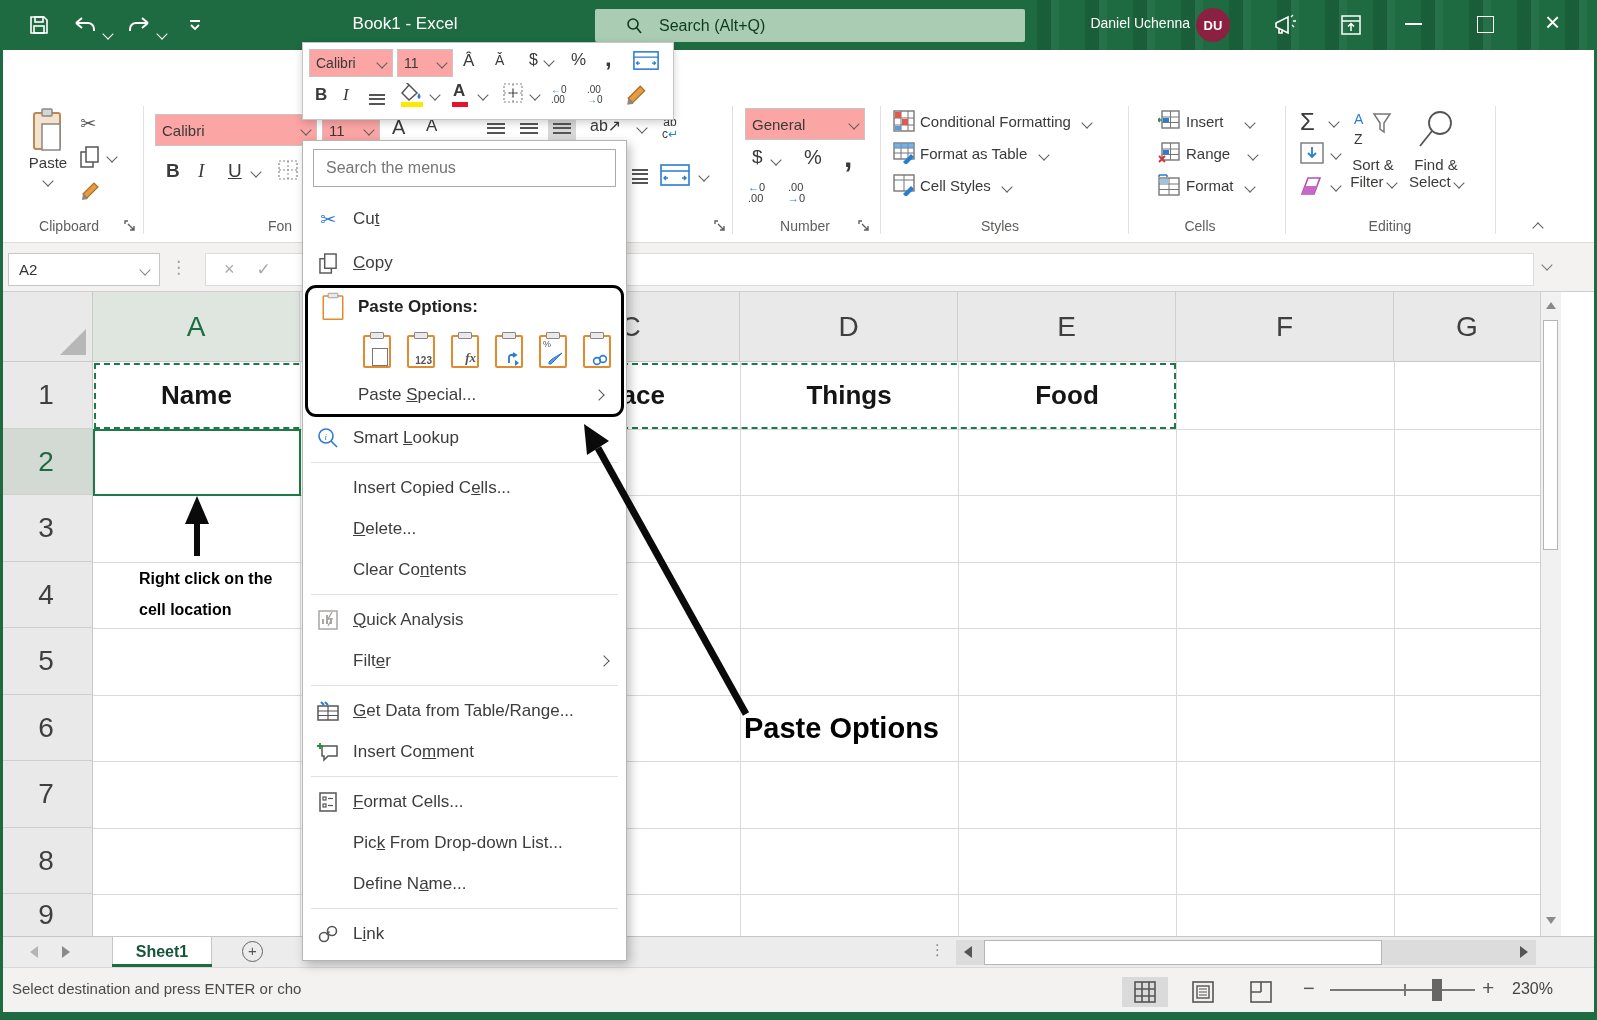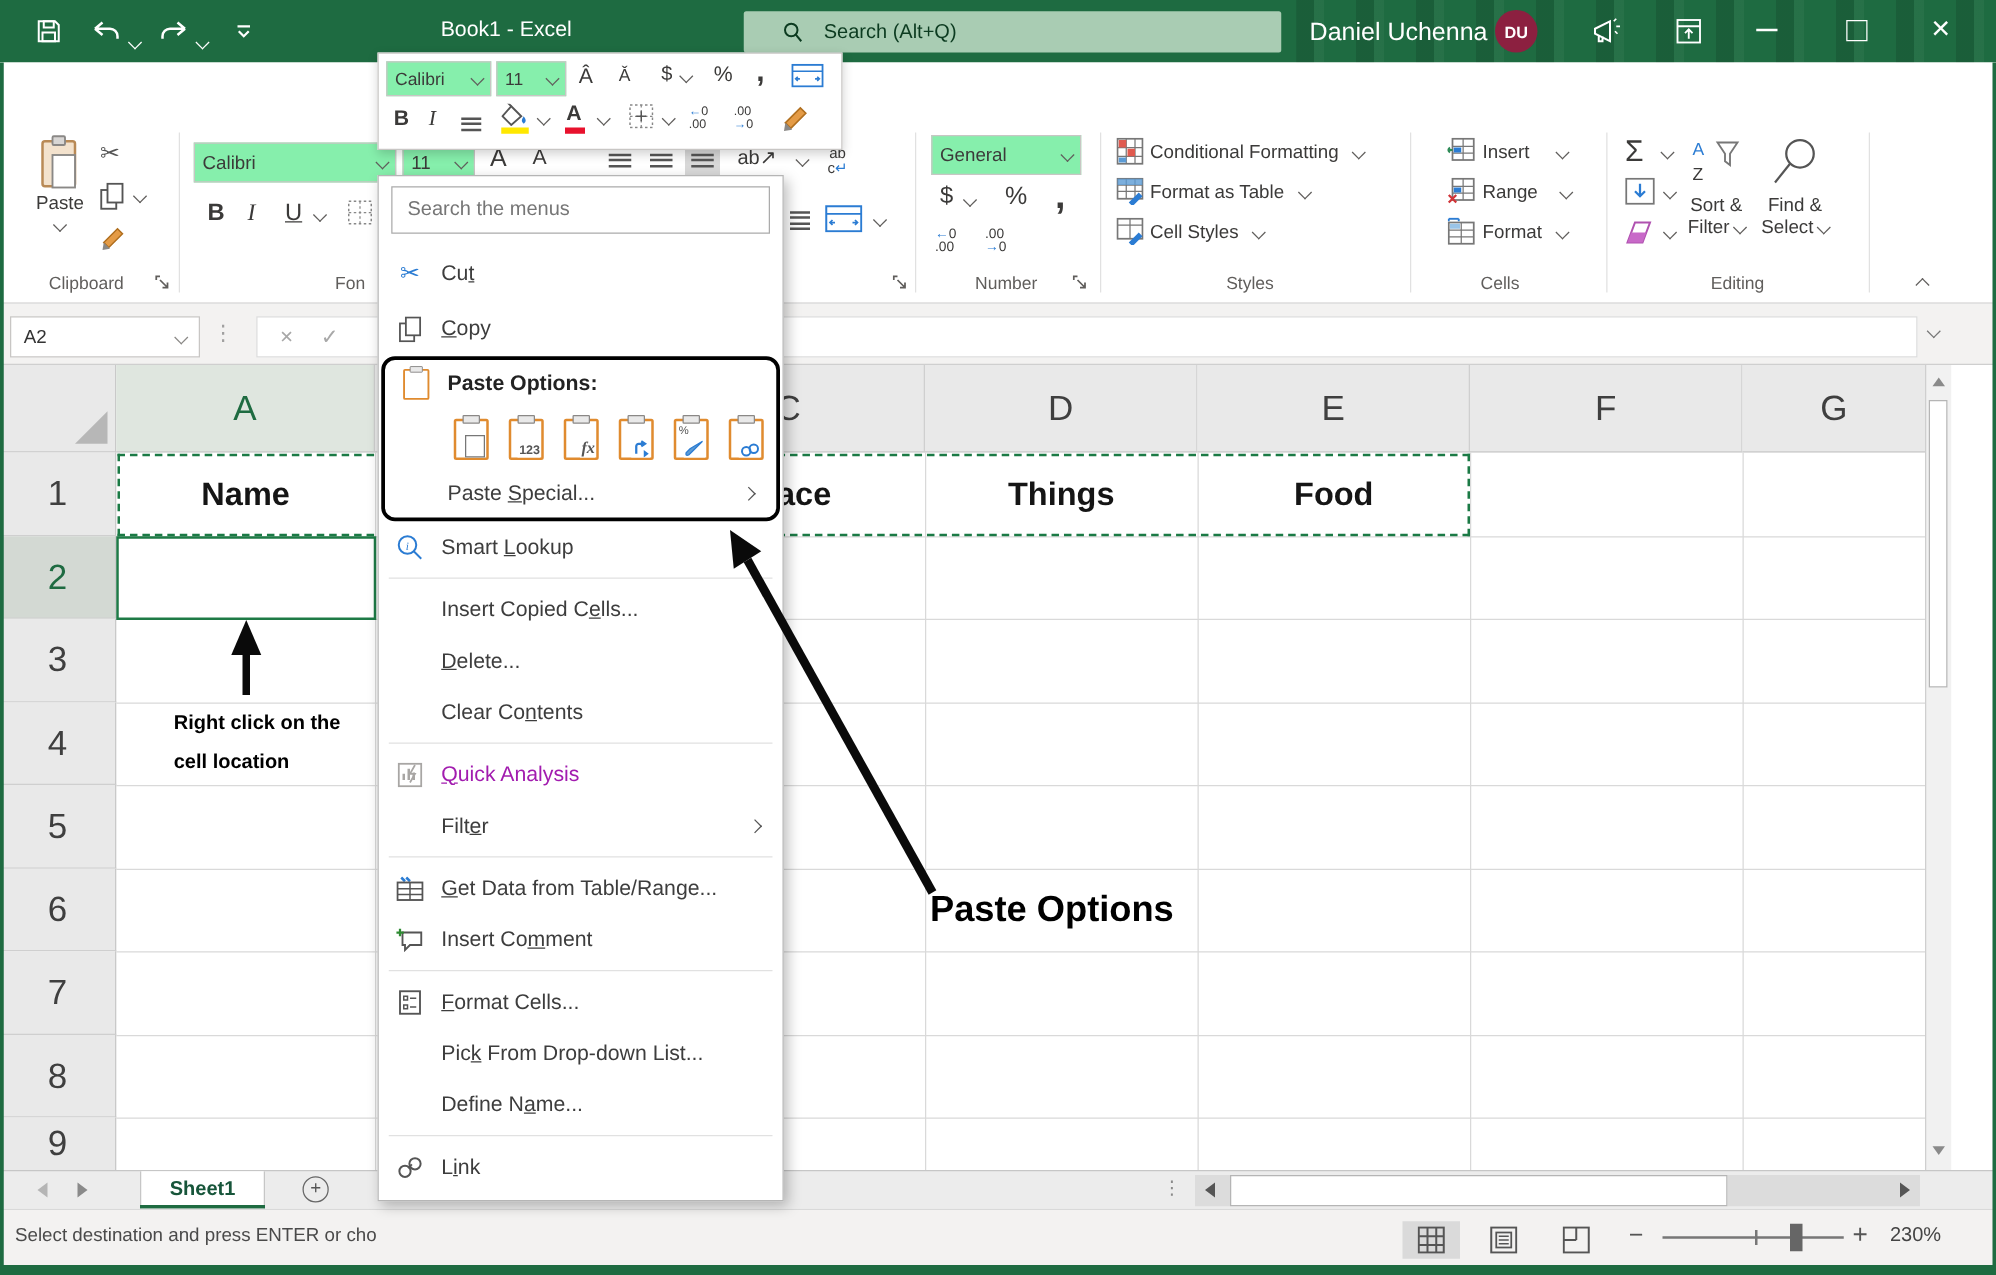--- a/index.html
+++ b/index.html
@@ -24,21 +24,21 @@
   
   .tabsrow{left:0;top:50px;width:1597px;height:50px;background:#fff;}
   .rtab{top:63px;font-size:17px;color:#444;}
   .share{left:1452px;top:58px;width:92px;height:34px;border:1px solid #c8c6c4;border-radius:3px;background:#fff;
     display:flex;align-items:center;justify-content:center;gap:6px;color:#1e6b41;font-size:16px;}
   
   .ribbon{left:0;top:100px;width:1597px;height:142px;background:#fff;border-bottom:1px solid #d4d4d4;}
   .gsep{top:6px;width:1px;height:128px;background:#e1e1e1;}
   .glabel{top:118px;font-size:14px;color:#605e5c;}
   .rbtxt{font-size:15px;color:#3b3a39;}
-  .combo{border:1px solid #c8c6c4;background:#86efac;display:flex;align-items:center;font-size:15px;color:#3b3a39;padding:0 6px;box-sizing:border-box;}
+  .combo{border:1px solid #c8c6c4;background:#fca5a5;display:flex;align-items:center;font-size:15px;color:#3b3a39;padding:0 6px;box-sizing:border-box;}
   .combo .cv{margin-left:auto;color:#605e5c;}
   .lineicon i{display:block;height:2px;background:#555;margin:2.5px 0;}
   
   .frow{left:0;top:242px;width:1597px;height:50px;background:#f3f2f1;border-top:1px solid #dcdcdc;border-bottom:1px solid #cfcfcf;box-sizing:border-box;padding-left:32px;}
   .namebox{left:8px;top:10px;width:150px;height:31px;background:#fff;border:1px solid #c8c6c4;display:flex;align-items:center;font-size:15px;color:#333;}
   .fxbar{left:205px;top:10px;width:1327px;height:31px;background:#fff;border:1px solid #dcdcdc;display:flex;align-items:center;}
   
   .corner{left:0;top:292px;width:93px;height:70px;background:#e9e9e9;border-right:1px solid #c9c9c9;border-bottom:1px solid #c9c9c9;box-sizing:border-box;}
   .corner:after{content:"";position:absolute;right:6px;bottom:6px;border-left:26px solid transparent;border-bottom:26px solid #b7b7b7;}
   .colh{top:292px;height:70px;background:#e9e9e9;border-bottom:1px solid #c9c9c9;border-right:1px solid #cfcfcf;box-sizing:border-box;
@@ -73,21 +73,21 @@
     z-index:30;box-sizing:border-box;padding:8px 0 6px 0;}
   .msearch{margin:0 10px 10px 10px;height:38px;border:1px solid #ababab;display:flex;align-items:center;box-sizing:border-box;}
   .msearch input{border:none;outline:none;background:transparent;font-size:16px;color:#666;width:95%;padding-left:12px;font-family:"Liberation Sans",sans-serif;}
   .msearch input::placeholder{color:#767676;opacity:1;}
   .mi{display:flex;align-items:center;height:44px;font-size:17px;color:#3d3d3d;}
   .mi2{height:41px;}
   .mi .ic{width:50px;display:flex;align-items:center;justify-content:center;flex:none;}
   .key{text-decoration:underline;}
   .msep{height:1px;background:#e1e1e1;margin:4px 8px;}
   .subarr{margin-left:auto;margin-right:18px;color:#555;}
-  .disabled{color:#a21caf;}
+  .disabled{color:#404040;}
   .pbox{margin:0 2px;border:3px solid #000;border-radius:11px;}
   .clipb{position:relative;width:28px;height:33px;border:2px solid #e08b2f;border-radius:2px;background:#fff;box-sizing:border-box;flex:none;}
   .clipb:before{content:"";position:absolute;left:50%;top:-5px;transform:translateX(-50%);width:12px;height:5px;
     background:#e9e9e9;border:1.6px solid #8a8886;border-radius:1px;}
   .clipsm{transform:scale(0.75);transform-origin:center;}
   .pic{display:flex;align-items:flex-end;justify-content:center;width:34px;height:38px;}
   .ptxt{position:absolute;right:1px;bottom:0px;font-size:10px;font-weight:bold;color:#555;background:#fff;padding-left:1px;}
   .note{font-weight:800;color:#000;z-index:25;}
   svg{display:block;}
 </style>
@@ -125,21 +125,21 @@
     <div class="a" style="left:300px;top:14px;width:210px;text-align:center;font-size:17px;color:#fff;">Book1  -  Excel</div>
     <div class="a searchbox">
       <span style="margin:0 14px 0 30px;">
         <svg width="18" height="18" viewBox="0 0 18 18">
             <circle cx="8" cy="7" r="5" fill="none" stroke="#0c3b20" stroke-width="1.6"></circle>
             <path d="M11.5 10.5 L16 16" stroke="#0c3b20" stroke-width="1.6"></path>
           </svg>
       </span>
       <input placeholder="Search (Alt+Q)" style="">
     </div>
-    <div class="a" style="left:1040px;top:15px;width:150px;text-align:right;font-size:20px;color:#fff;">Daniel Uchenna</div>
+    <div class="a" style="left:1040px;top:15px;width:150px;text-align:right;font-size:14px;color:#fff;">Daniel Uchenna</div>
     <div class="a avatar">DU</div>
     <span class="a" style="left:1272px;top:13px;">
       <svg width="26" height="24" viewBox="0 0 26 24">
           <path d="M4 10 l12 -6 v16 l-12 -6 z M4 10 v4 M7 15 v5 h3 v-4" fill="none" stroke="#fff" stroke-width="1.6"></path>
           <path d="M19 4 l2 -2 M21 8 h3 M20 12 l2 2" stroke="#fff" stroke-width="1.4"></path>
         </svg>
     </span>
     <span class="a" style="left:1340px;top:14px;">
       <svg width="22" height="22" viewBox="0 0 22 22">
           <rect x="2" y="2" width="18" height="18" fill="none" stroke="#fff" stroke-width="1.5"></rect>

